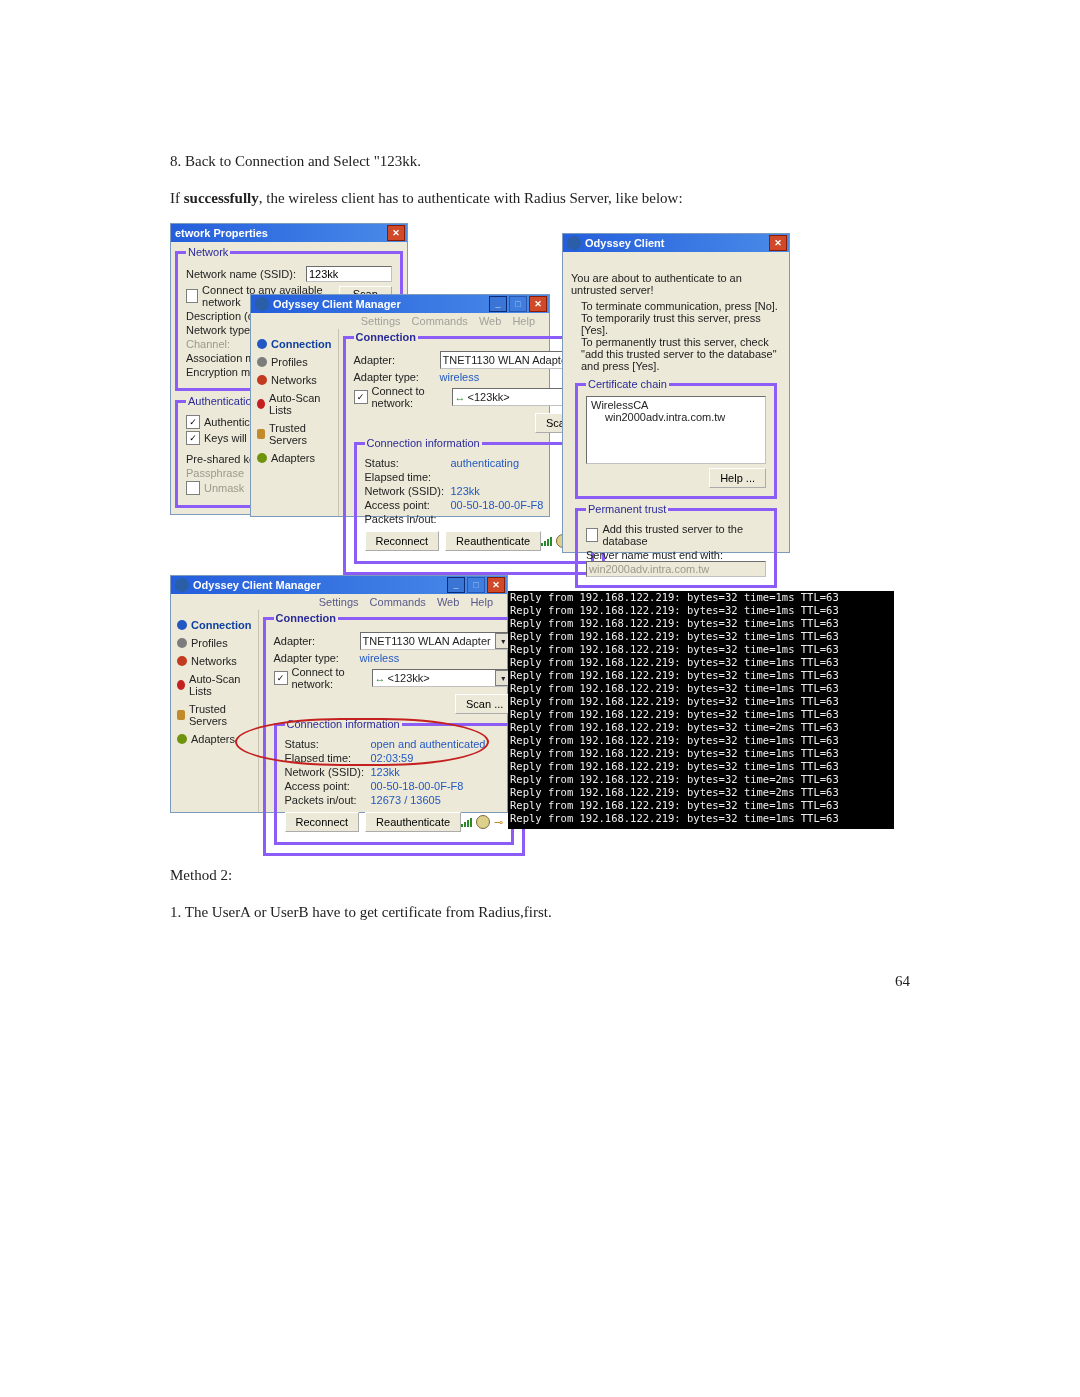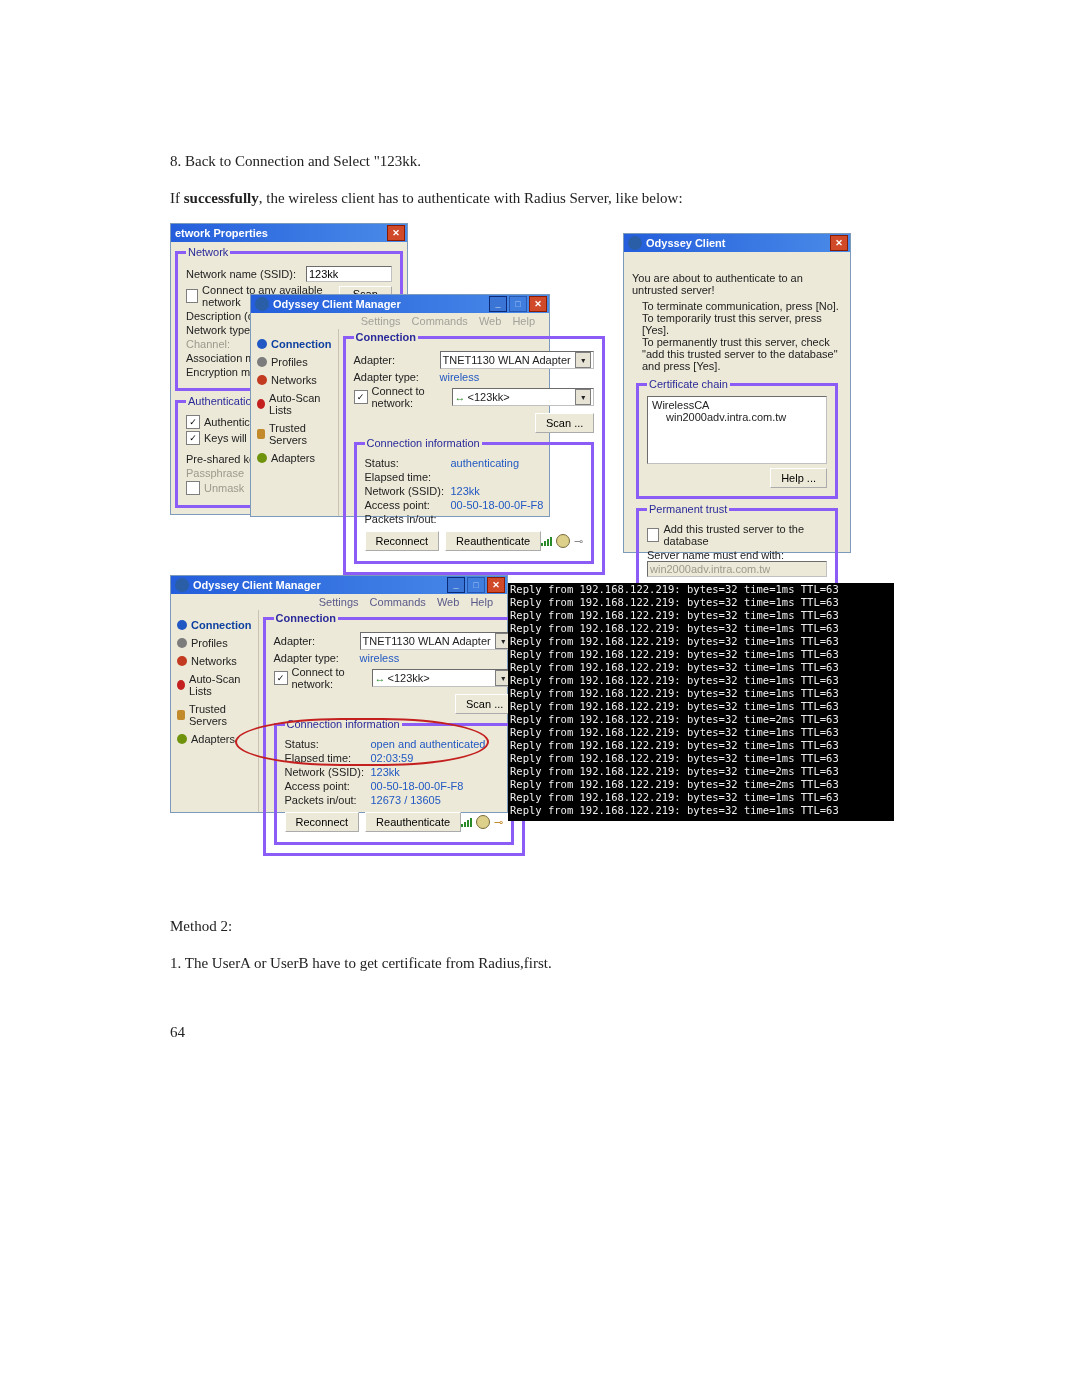--- a/index.html
+++ b/index.html
@@ -7,21 +7,21 @@
     background: #fff;
     font-family: Georgia, "Times New Roman", serif;
     font-size: 15px;
     color: #222;
     width: 1080px;
   }
   .page {
     padding: 150px 170px 40px 170px;
   }
   .text-line { margin: 0 0 14px 0; line-height: 1.5; }
-  .page-number { text-align: left; margin-top: 50px; }
+  .page-number { text-align: right; margin-top: 50px; }
   
   .winbox {
     position: relative;
     font-family: Tahoma, Arial, sans-serif;
     font-size: 11px;
     background: #ece9d8;
     border: 1px solid #7c9abb;
     box-sizing: border-box;
   }
   .titlebar {
@@ -106,21 +106,21 @@
     width: 98px;
     padding: 6px 4px;
     border-right: 1px solid #c7c2b1;
     background: #ece9d8;
   }
   .sideitem { display:flex; align-items:center; padding: 3px 2px; cursor:pointer; }
   .sideitem .dot { width:10px; height:10px; border-radius:50%; background:#2258c3; margin-right:4px; display:inline-block;}
   .sideitem.sel { font-weight: bold; color:#0d3fa0;}
   .sideitem.red .dot { background:#c23a1f; }
   .sideitem.icon-svr .dot { background:#c28a2a; border-radius:2px;}
-  .screenshot1 { position: relative; width: 681px; height: 340px; margin: 12px 0; }
+  .screenshot1 { position: relative; width: 620px; height: 340px; margin: 12px 0; }
   .screenshot2 { position: relative; width: 720px; height: 240px; margin: 4px 0 30px 0; }
   .cmdout {
     background:#000; color:#eee; font-family: "Lucida Console", monospace;
     font-size:10.5px; line-height: 13px; padding:0 2px; overflow:hidden;
   }
   .val-blue { color:#2258c3; }
   .signal-icons { margin-left:auto; display:flex; gap:4px; align-items:center;}
   .signal-bars { display:inline-flex; align-items:flex-end; gap:1px;}
   .signal-bars i{ width:2px; background:#2a8a2a; display:inline-block;}
   .red-oval {
@@ -458,21 +458,21 @@
                 </div>
               </div>
             </fieldset>
           </fieldset>
 
           <div class="red-oval" style="left:-24px; top:108px; width:250px; height:44px;"></div>
         </div>
       </div>
     </div>
 
-    <div class="cmdout" style="position:absolute; left:338px; top:8px; width:382px; height:238px;" id="ping-out">
+    <div class="cmdout" style="position:absolute; left:338px; top:16px; width:382px; height:238px;" id="ping-out">
         <div>Reply from 192.168.122.219: bytes=32 time=1ms TTL=63</div>
         <div>Reply from 192.168.122.219: bytes=32 time=1ms TTL=63</div>
         <div>Reply from 192.168.122.219: bytes=32 time=1ms TTL=63</div>
         <div>Reply from 192.168.122.219: bytes=32 time=1ms TTL=63</div>
         <div>Reply from 192.168.122.219: bytes=32 time=1ms TTL=63</div>
         <div>Reply from 192.168.122.219: bytes=32 time=1ms TTL=63</div>
         <div>Reply from 192.168.122.219: bytes=32 time=1ms TTL=63</div>
         <div>Reply from 192.168.122.219: bytes=32 time=1ms TTL=63</div>
         <div>Reply from 192.168.122.219: bytes=32 time=1ms TTL=63</div>
         <div>Reply from 192.168.122.219: bytes=32 time=1ms TTL=63</div>
@@ -481,17 +481,17 @@
         <div>Reply from 192.168.122.219: bytes=32 time=1ms TTL=63</div>
         <div>Reply from 192.168.122.219: bytes=32 time=1ms TTL=63</div>
         <div>Reply from 192.168.122.219: bytes=32 time=2ms TTL=63</div>
         <div>Reply from 192.168.122.219: bytes=32 time=2ms TTL=63</div>
         <div>Reply from 192.168.122.219: bytes=32 time=1ms TTL=63</div>
         <div>Reply from 192.168.122.219: bytes=32 time=1ms TTL=63</div>
       </div>
 
   </div>
 
-  <p class="text-line" style="margin-top:100px;">Method 2:</p>
+  <p class="text-line" style="margin-top:49px;">Method 2:</p>
   <p class="text-line">1. The UserA or UserB have to get certificate from Radius,first.</p>
 
   <div class="page-number">64</div>
 </div>
 
 </body></html>

